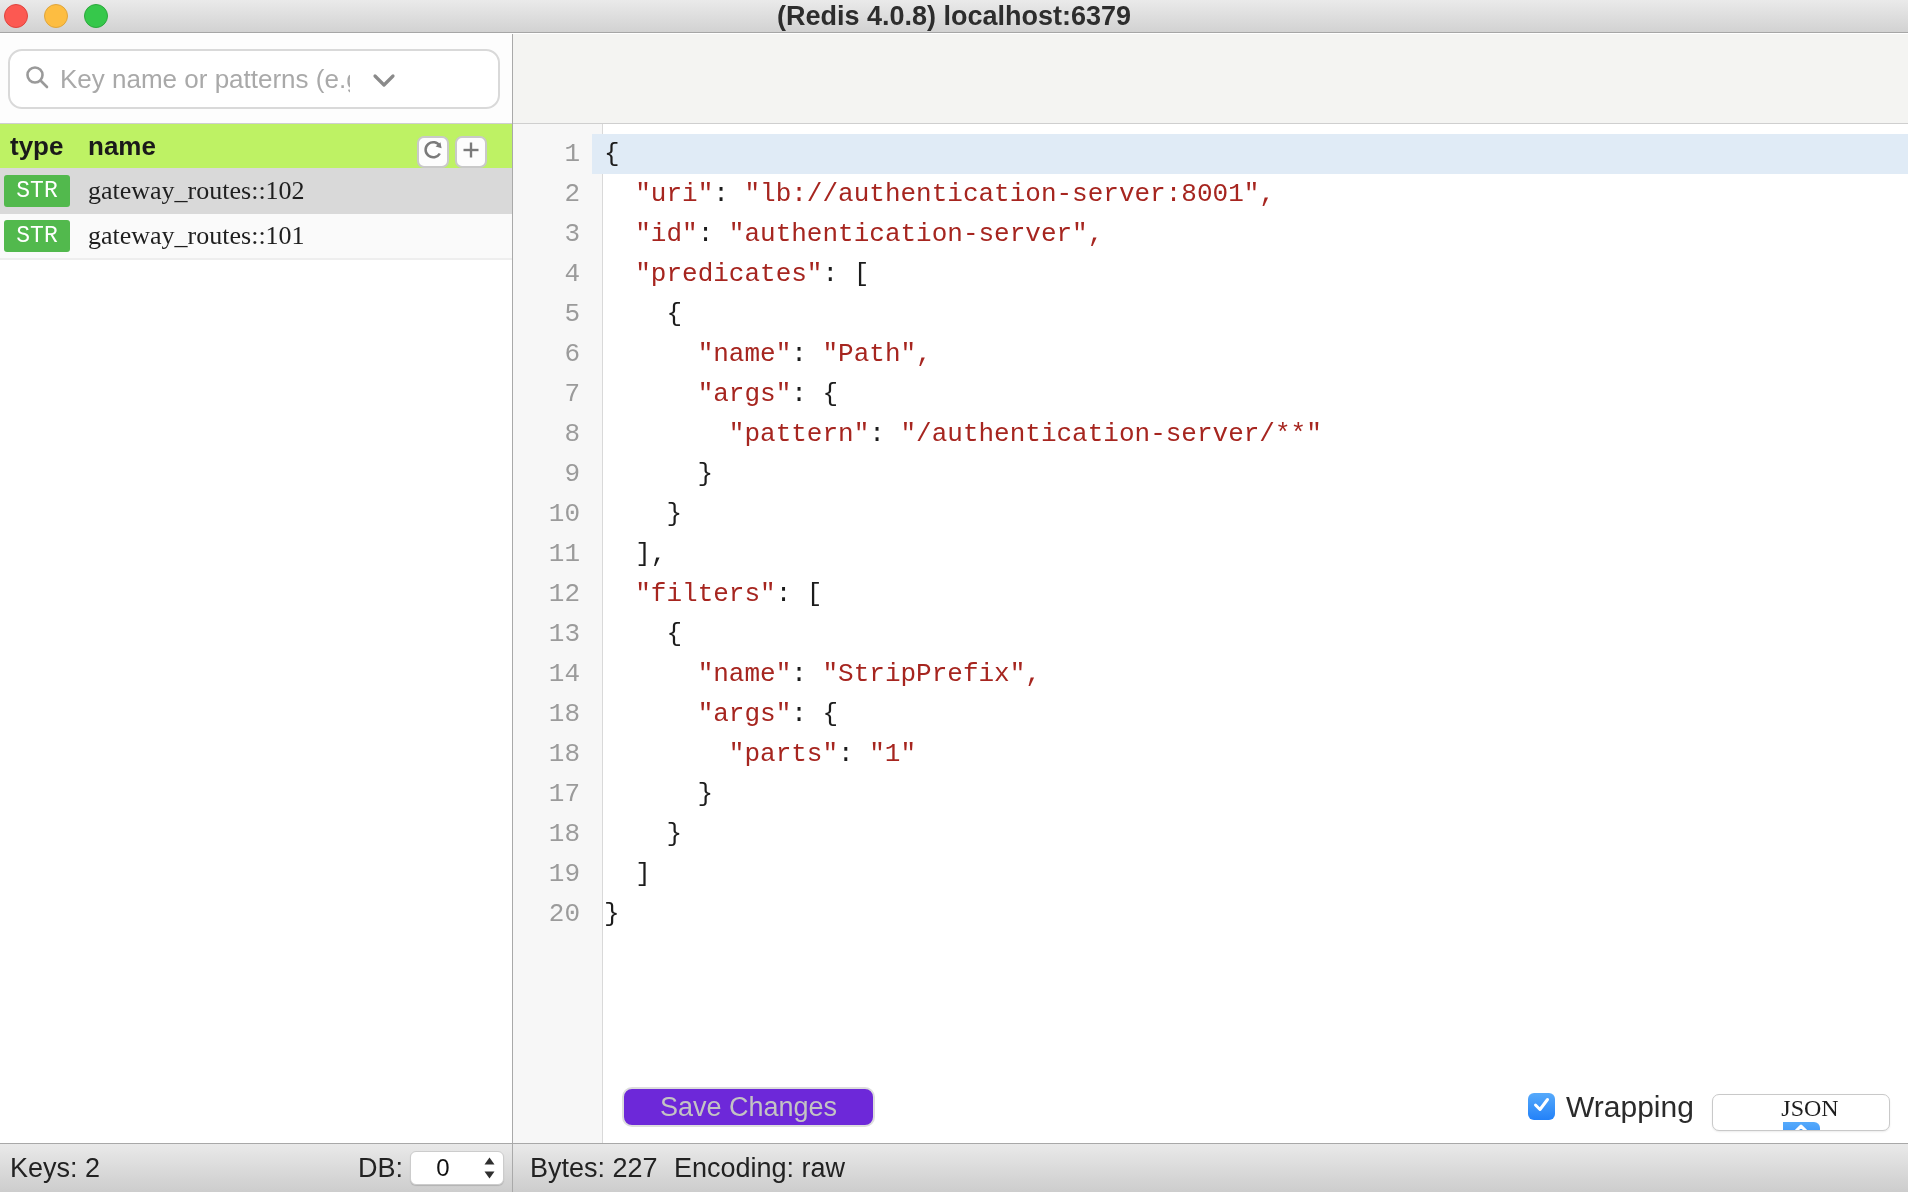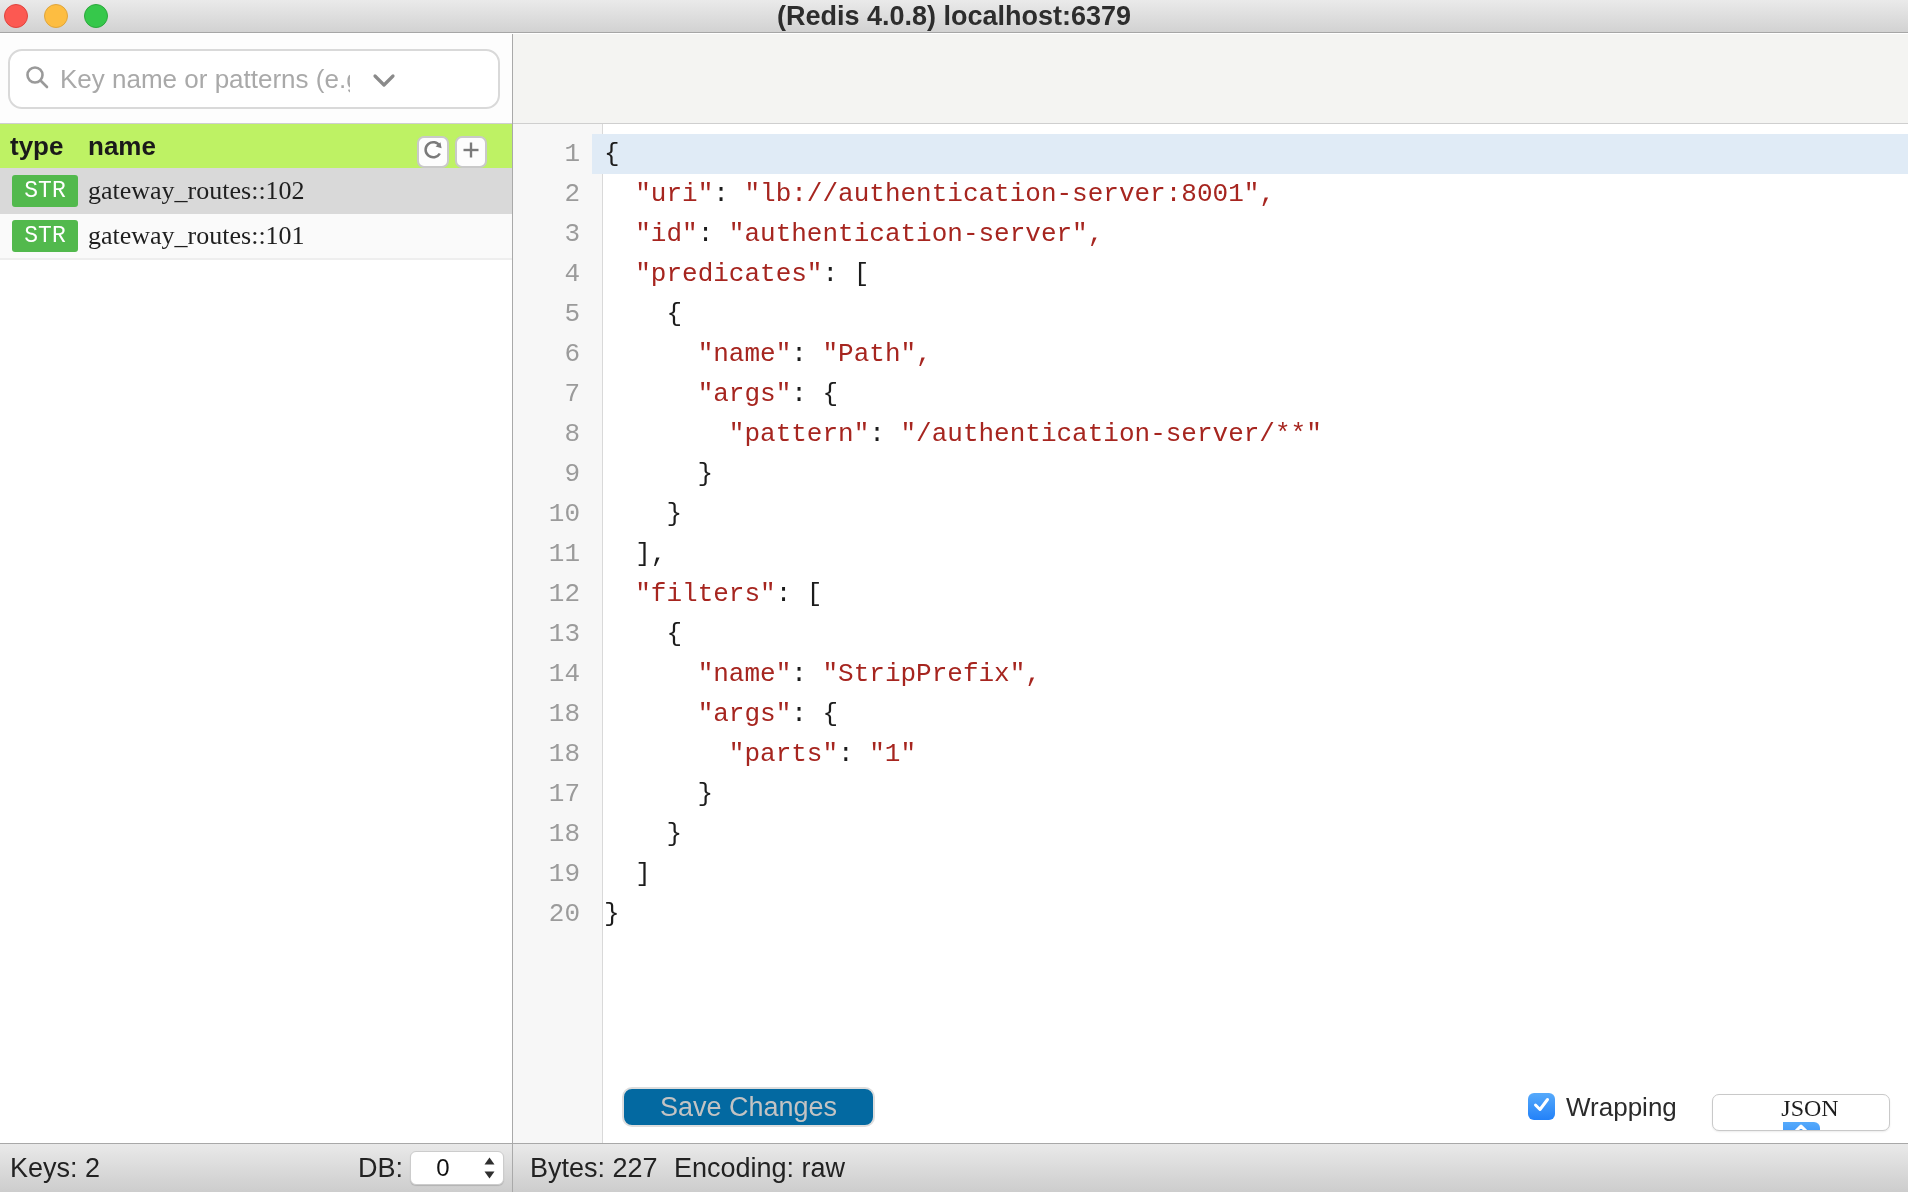--- a/index.html
+++ b/index.html
@@ -59,21 +59,21 @@
   .btn-add     { left:455px; }
 
   .key-row {
     position:absolute; left:0; width:512px; height:46px;
     display:flex; align-items:center;
   }
   .key-row.selected { background:#d9d9d9; }
   .key-row.row-1    { top:168px; }
   .key-row.row-2    { top:214px; background:#fafafa; border-bottom:2px solid #eeeeee; }
   .type-badge {
-    margin-left:12px; width:66px; height:32px; border-radius:3px;
+    margin-left:4px; width:66px; height:32px; border-radius:3px;
     background:var(--badge-green,#52b94d); color:#fff;
     font-family:"Liberation Mono", monospace; font-size:23px;
     display:flex; align-items:center; justify-content:center;
   }
   .key-name {
     position:absolute; left:88px;
     font-family:Liberation Serif, serif; font-size:26px; color:#1f1f1f;
   }
 
   
@@ -91,30 +91,30 @@
   .lc {
     flex:1; padding-left:12px; white-space:pre;
     font-family:"Liberation Mono", monospace; font-size:26px; line-height:40px; color:#1c1c1c;
   }
   .cm-line.active .lc { background:var(--line-highlight,#e0ebf6); }
   .seg-s { color:var(--string-red,#a6251f); }
 
   
   .save-btn {
     position:absolute; left:622px; top:1087px; width:253px; height:40px;
-    background:#0369a1; border:2px solid #dddddd; border-radius:10px;
+    background:#6d28d9; border:2px solid #dddddd; border-radius:10px;
     color:#c3c3c3; font-size:27px; font-family:"Liberation Sans", sans-serif;
     display:flex; align-items:center; justify-content:center;
   }
   .wrap-check {
     position:absolute; left:1528px; top:1093px; width:27px; height:27px;
     border-radius:6px; background:linear-gradient(var(--accent-light,#5aabfb),var(--accent,#2381f8));
     display:flex; align-items:center; justify-content:center;
   }
-  .wrap-label { position:absolute; left:1566px; top:1093px; font-size:26px; line-height:28px; color:#2b2b2b; }
+  .wrap-label { position:absolute; left:1566px; top:1093px; font-size:30px; line-height:28px; color:#2b2b2b; }
   .format-select {
     position:absolute; left:1712px; top:1094px; width:178px; height:37px;
     background:#fff; border:1px solid #c9c9c9; border-radius:7px;
     display:flex; align-items:center; overflow:hidden;
     box-shadow:0 1px 2px rgba(0,0,0,0.08);
     flex-direction:column;
   }
   .format-value {
     flex:1; padding-left:18px; font-family:"Liberation Serif", serif;
     font-size:24px; color:#1d1d1d;

